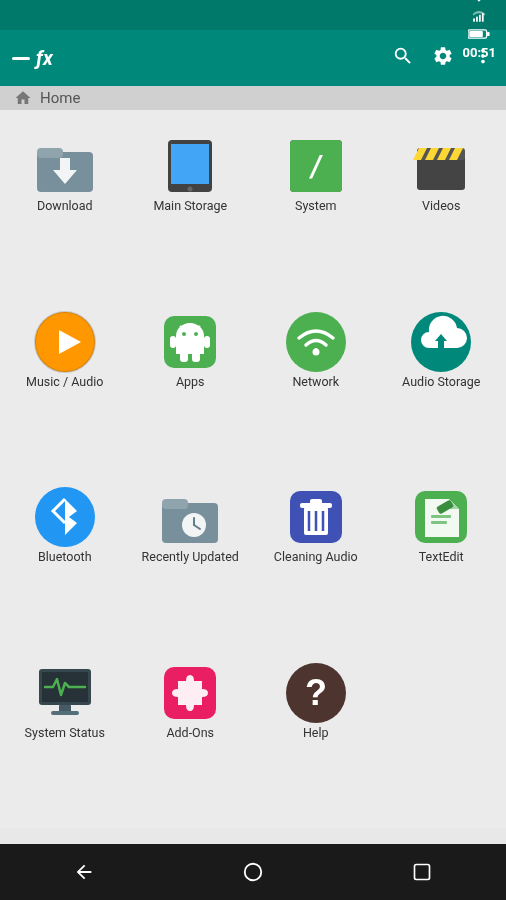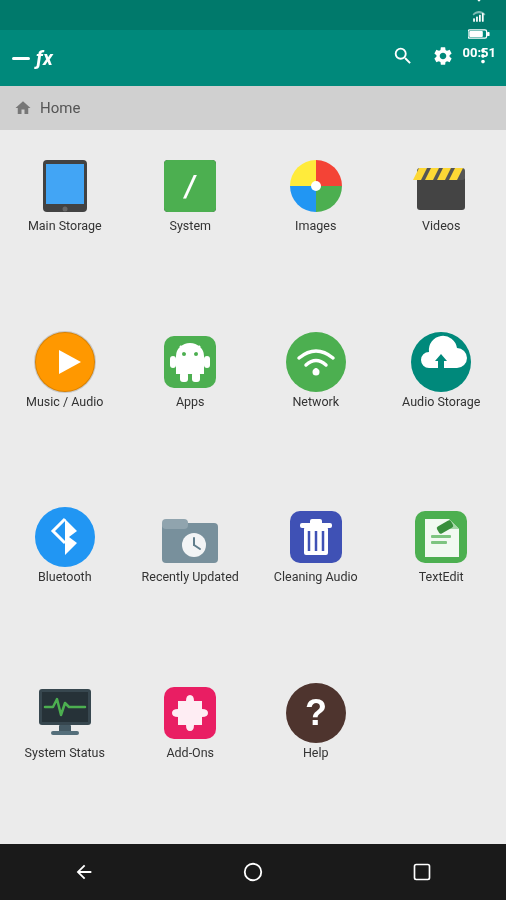--- a/index.html
+++ b/index.html
@@ -73,21 +73,21 @@
     }
     .toolbar-icon {
       color: white;
       font-size: 20px;
       cursor: pointer;
     }
 
     
     .breadcrumb {
       width: 100%;
-      height: 44px;
+      height: 24px;
       background: #d0d0d0;
       display: flex;
       align-items: center;
       padding: 0 14px;
       gap: 8px;
     }
     .breadcrumb-text {
       color: #555;
       font-size: 15px;
     }
@@ -210,55 +210,51 @@
     <path d="M10 20v-6h4v6h5v-8h3L12 3 2 12h3v8z"></path>
   </svg>
   <span class="breadcrumb-text">Home</span>
 </div>
 
 <div class="grid-container" id="grid-container">
     <div class="grid-item">
       <div>
         <div class="icon-svg" style="width: 64px; height: 64px; display: flex; align-items: center; justify-content: center;">
           <svg width="64" height="64" viewBox="0 0 64 64" xmlns="http://www.w3.org/2000/svg">
+        <rect x="4" y="18" width="56" height="40" rx="4" fill="#78909c"></rect>
+        <rect x="4" y="14" width="26" height="10" rx="4" fill="#90a4ae"></rect>
+        <polygon points="32,50 20,36 27,36 27,24 37,24 37,36 44,36" fill="white" opacity="0.9"></polygon>
+      </svg>
+        </div>
+      </div>
+      <span class="item-label">Download</span>
+    </div>
+    <div class="grid-item">
+      <div>
+        <div class="icon-svg" style="width: 64px; height: 64px; display: flex; align-items: center; justify-content: center;">
+          <svg width="64" height="64" viewBox="0 0 64 64" xmlns="http://www.w3.org/2000/svg">
         <rect x="10" y="6" width="44" height="52" rx="4" fill="#424242"></rect>
         <rect x="13" y="10" width="38" height="40" fill="#42a5f5"></rect>
         <circle cx="32" cy="55" r="2.5" fill="#666"></circle>
       </svg>
         </div>
       </div>
       <span class="item-label">Main Storage</span>
     </div>
     <div class="grid-item">
       <div>
         <div class="icon-svg" style="width: 64px; height: 64px; display: flex; align-items: center; justify-content: center;">
           <svg width="64" height="64" viewBox="0 0 64 64" xmlns="http://www.w3.org/2000/svg">
         <rect x="6" y="6" width="52" height="52" rx="4" fill="#424242"></rect>
         <rect x="6" y="6" width="52" height="52" rx="4" fill="#4caf50"></rect>
         <text x="32" y="42" font-size="28" text-anchor="middle" fill="white" font-family="monospace" font-weight="bold">/</text>
       </svg>
         </div>
       </div>
       <span class="item-label">System</span>
-    </div>
-    <div class="grid-item">
-      <div>
-        <div class="icon-svg" style="width: 64px; height: 64px; display: flex; align-items: center; justify-content: center;">
-          <svg width="64" height="64" viewBox="0 0 64 64" xmlns="http://www.w3.org/2000/svg">
-        <circle cx="32" cy="32" r="30" fill="none"></circle>
-
-        <path d="M32,32 L32,6 A26,26 0 0,1 58,32 Z" fill="#f44336"></path>
-        <path d="M32,32 L58,32 A26,26 0 0,1 32,58 Z" fill="#4caf50"></path>
-        <path d="M32,32 L32,58 A26,26 0 0,1 6,32 Z" fill="#2196f3"></path>
-        <path d="M32,32 L6,32 A26,26 0 0,1 32,6 Z" fill="#ffeb3b"></path>
-        <circle cx="32" cy="32" r="5" fill="white"></circle>
-      </svg>
-        </div>
-      </div>
-      <span class="item-label">Images</span>
     </div>
     <div class="grid-item">
       <div>
         <div class="icon-svg" style="width: 64px; height: 64px; display: flex; align-items: center; justify-content: center;">
           <svg width="64" height="64" viewBox="0 0 64 64" xmlns="http://www.w3.org/2000/svg">
         <rect x="8" y="22" width="48" height="34" rx="3" fill="#444"></rect>
         <rect x="8" y="14" width="48" height="12" rx="3" fill="#555"></rect>
 
         <polygon points="10,14 18,14 12,26 4,26" fill="#fdd835"></polygon>
         <polygon points="22,14 30,14 24,26 16,26" fill="#fdd835"></polygon>

